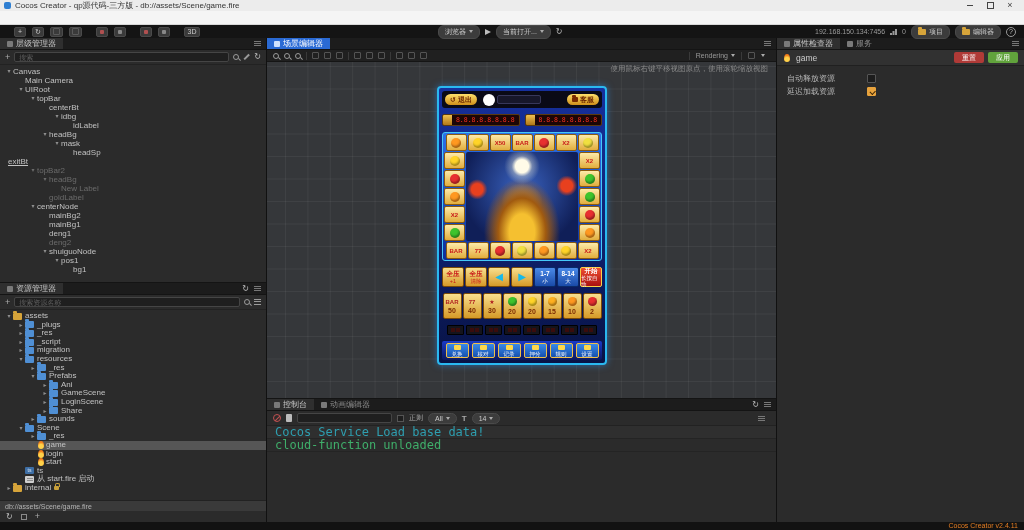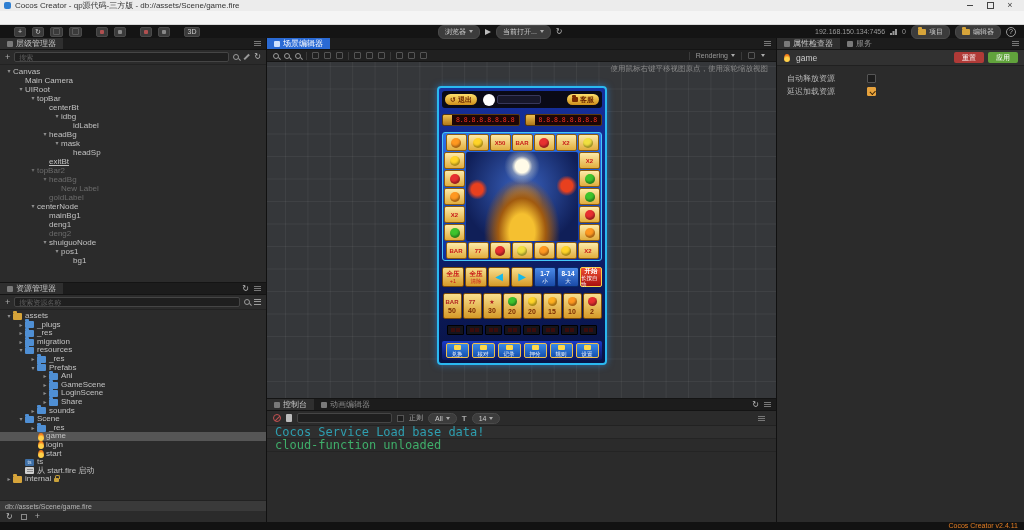--- a/index.html
+++ b/index.html
@@ -307,21 +307,21 @@
           <span class="node-label">headBg</span>
         </div>
           <div class="tree-row" style="padding-left: 53px;">
           <span class="arrow">▾</span>
           <span class="node-label">mask</span>
         </div>
           <div class="tree-row" style="padding-left: 65px;">
           <span class="arrow"></span>
           <span class="node-label">headSp</span>
         </div>
-          <div class="tree-row" style="padding-left: 41px; text-decoration: underline;">
+          <div class="tree-row" style=" text-decoration: underline;">
           <span class="arrow"></span>
           <span class="node-label">exitBt</span>
         </div>
           <div class="tree-row dim" style="padding-left: 29px;">
           <span class="arrow">▾</span>
           <span class="node-label">topBar2</span>
         </div>
           <div class="tree-row dim" style="padding-left: 41px;">
           <span class="arrow">▾</span>
           <span class="node-label">headBg</span>
@@ -330,20 +330,24 @@
           <span class="arrow"></span>
           <span class="node-label">New Label</span>
         </div>
           <div class="tree-row dim" style="padding-left: 41px;">
           <span class="arrow"></span>
           <span class="node-label">goldLabel</span>
         </div>
           <div class="tree-row" style="padding-left: 29px;">
           <span class="arrow">▾</span>
           <span class="node-label">centerNode</span>
+        </div>
+          <div class="tree-row" style="padding-left: 41px;">
+          <span class="arrow"></span>
+          <span class="node-label">mainBg2</span>
         </div>
           <div class="tree-row" style="padding-left: 41px;">
           <span class="arrow"></span>
           <span class="node-label">mainBg1</span>
         </div>
           <div class="tree-row" style="padding-left: 41px;">
           <span class="arrow"></span>
           <span class="node-label">deng1</span>
         </div>
           <div class="tree-row dim" style="padding-left: 41px;">
@@ -393,20 +397,26 @@
           <div class="tree-row" style="padding-left: 17px;">
           <span class="arrow">▸</span>
           <span class="a-icon ic-folder"></span>
           <span class="node-label">_plugs</span>
 
         </div>
           <div class="tree-row" style="padding-left: 17px;">
           <span class="arrow">▸</span>
           <span class="a-icon ic-folder"></span>
           <span class="node-label">_res</span>
+
+        </div>
+          <div class="tree-row" style="padding-left: 17px;">
+          <span class="arrow">▸</span>
+          <span class="a-icon ic-folder"></span>
+          <span class="node-label">_script</span>
 
         </div>
           <div class="tree-row" style="padding-left: 17px;">
           <span class="arrow">▸</span>
           <span class="a-icon ic-folder"></span>
           <span class="node-label">migration</span>
 
         </div>
           <div class="tree-row" style="padding-left: 17px;">
           <span class="arrow">▾</span>

